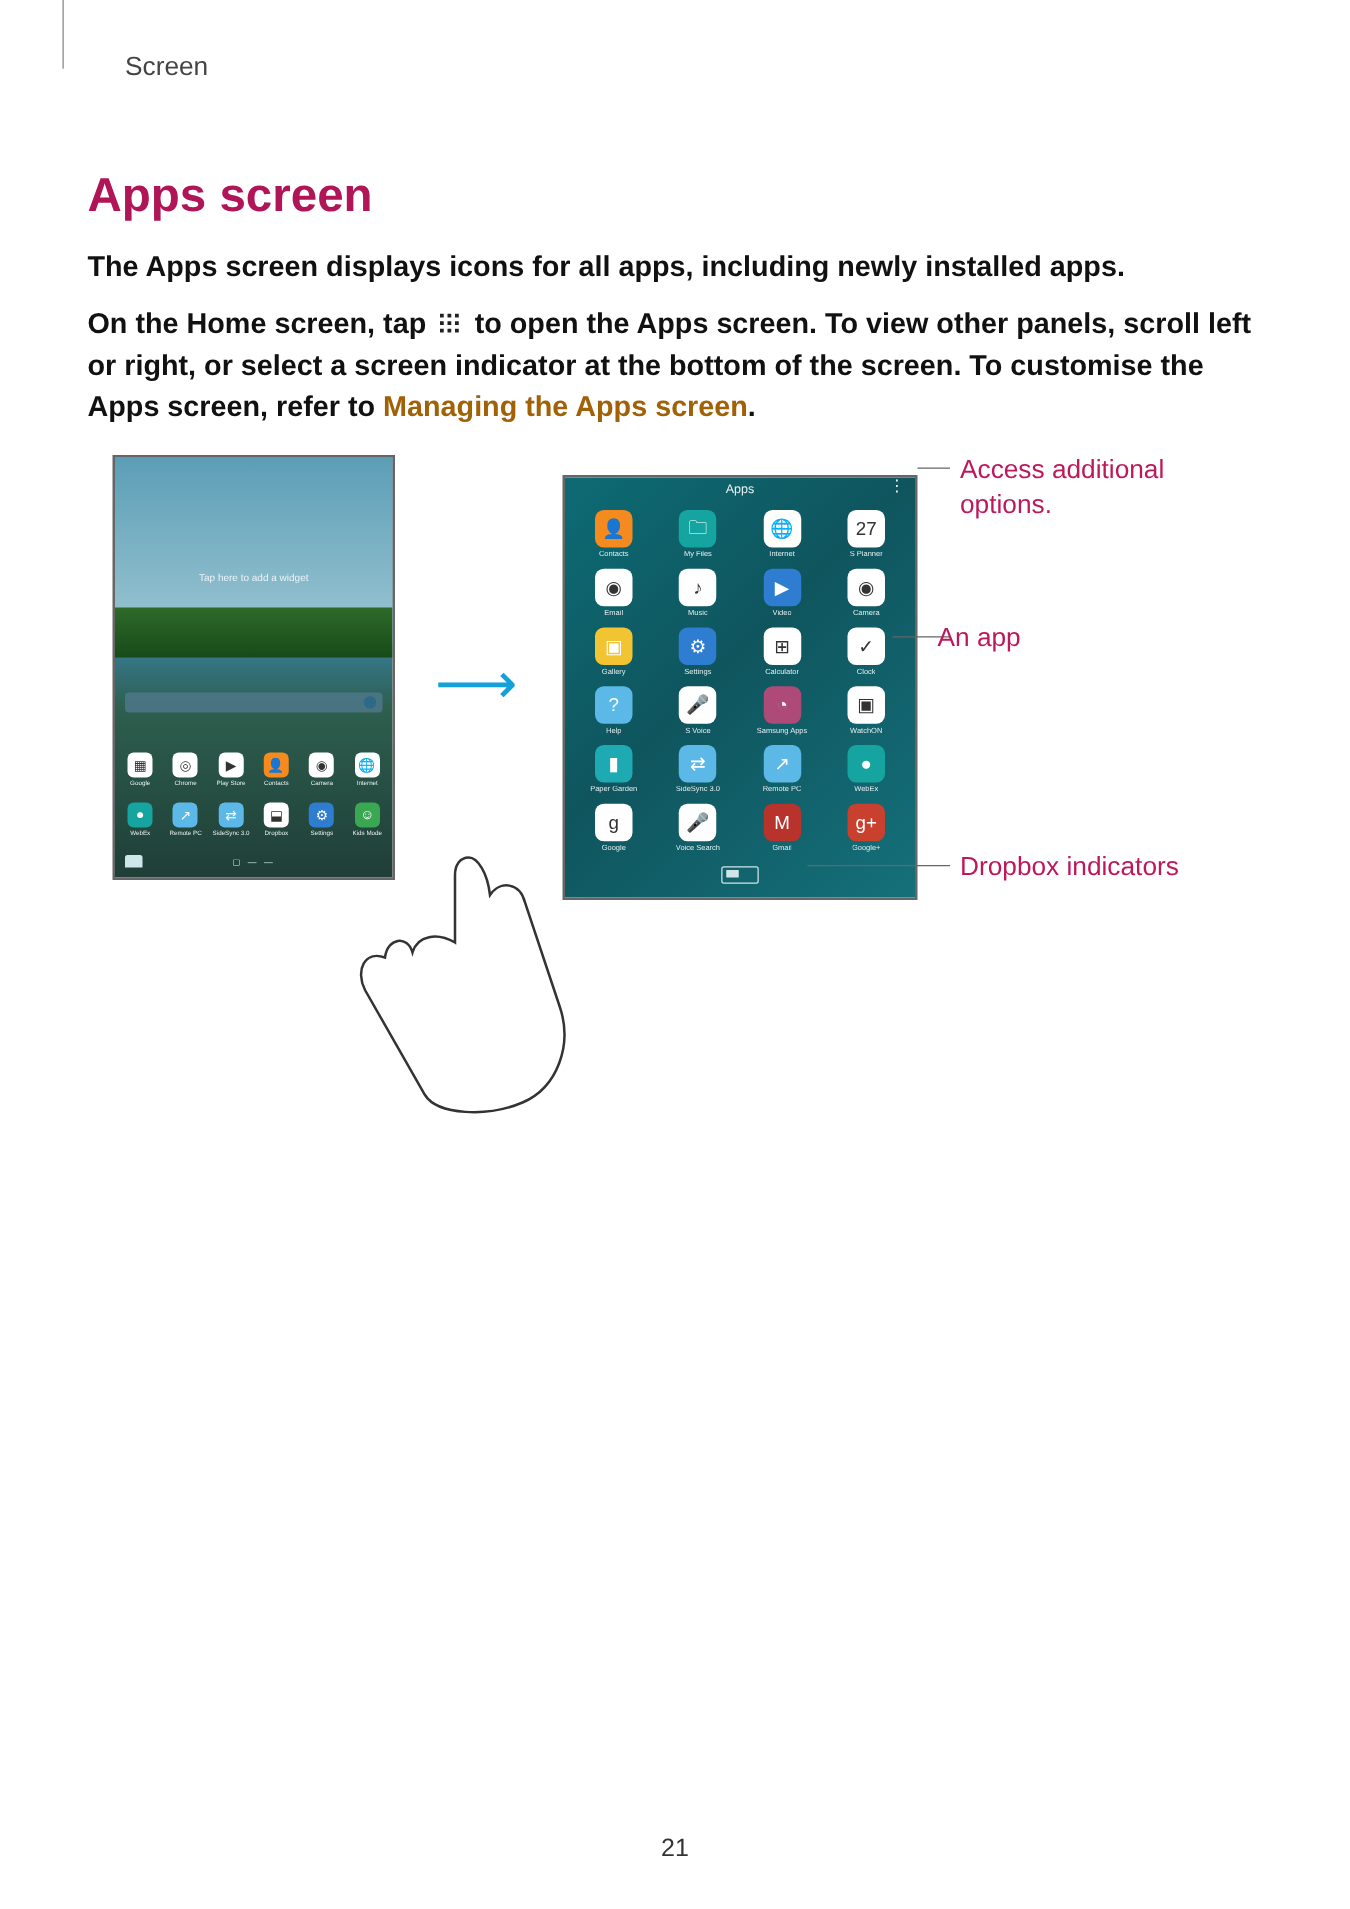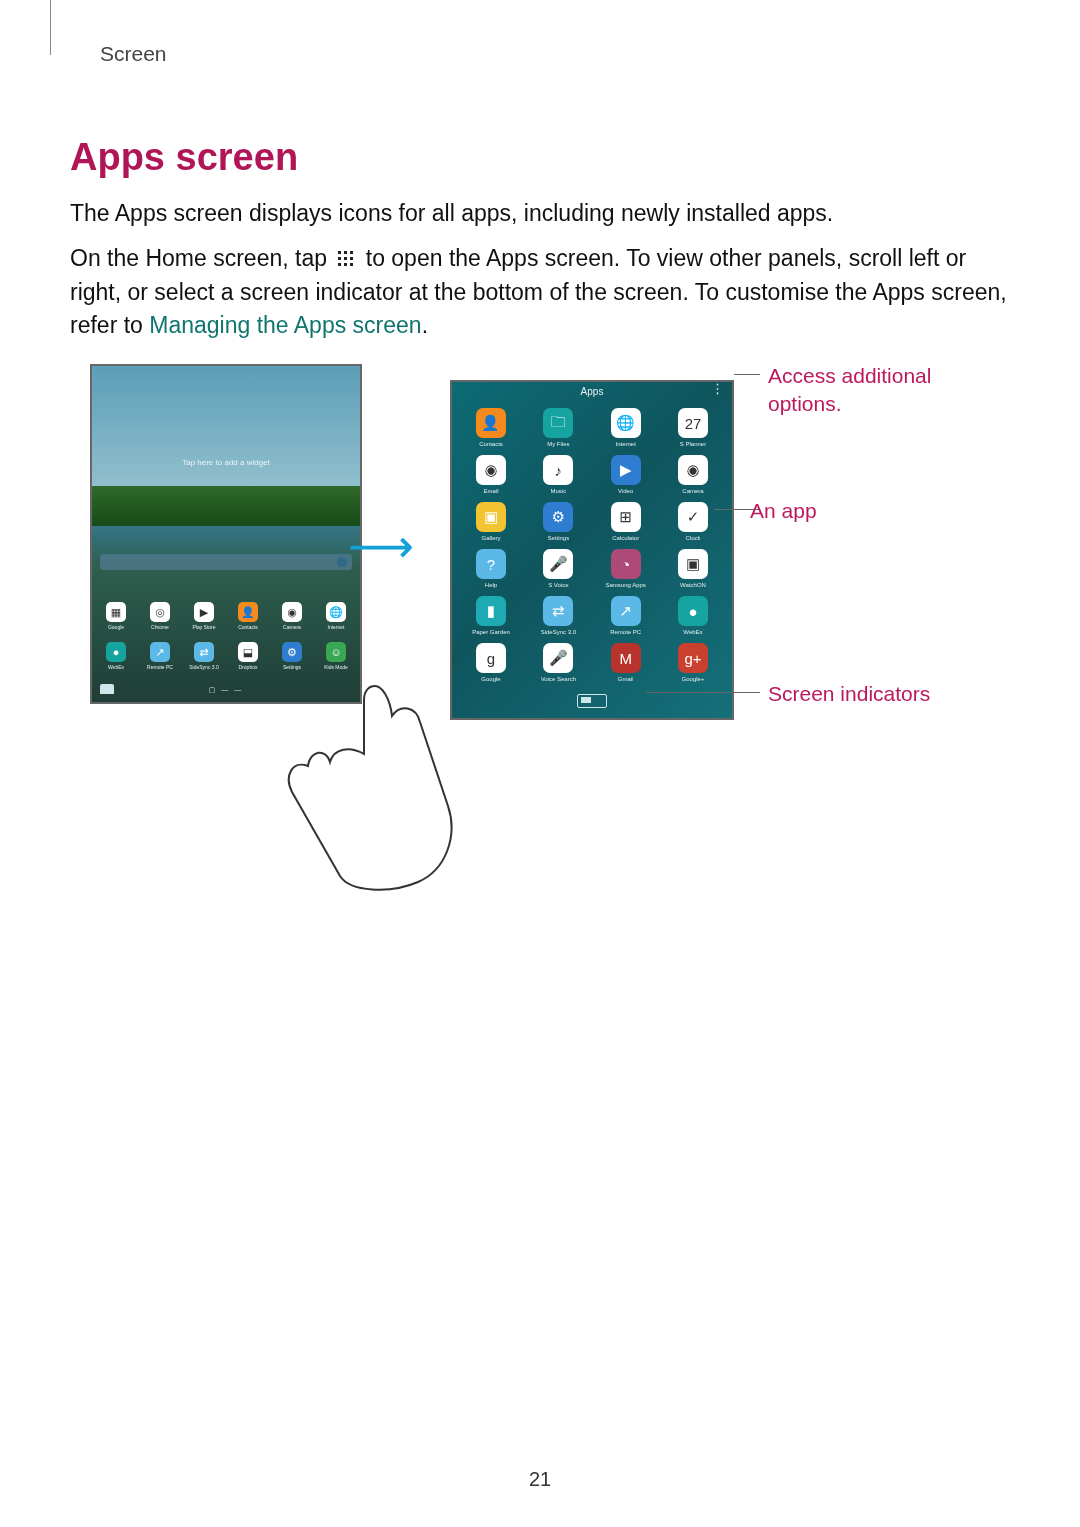--- a/index.html
+++ b/index.html
@@ -1,26 +1,26 @@
 <!DOCTYPE html>
 <html><head>
 <meta charset="utf-8">
 <style>
   html,body{margin:0;padding:0;background:#fff;font-family:"Segoe UI","Helvetica Neue",Arial,sans-serif;color:#222;}
   .page{width:1080px;height:1527px;position:relative;box-sizing:border-box;padding:40px 70px 0 70px;}
   .gutter-line{position:absolute;left:50px;top:0;width:1px;height:55px;background:#888;}
   .breadcrumb{font-size:21px;color:#444;margin-left:30px;margin-top:2px;}
   .h1{font-size:38px;font-weight:700;color:#b01657;margin:70px 0 18px 0;}
-  .body-text{font-size:23px;line-height:1.45;color:#111;margin:0 0 12px 0;}
-  a.link{color:#0f766e;text-decoration:none;}
+  .body-text{font-size:23px;line-height:1.45;color:#111;margin:0 0 12px 0;font-weight:bold;}
+  a.link{color:#a16207;text-decoration:none;}
   .apps-grid-icon{display:inline-block;vertical-align:-2px;width:18px;height:18px;margin:0 4px;}
 
   .illustration{position:relative;height:560px;margin-top:22px;}
   .tablet{position:absolute;border:2px solid #666;box-sizing:border-box;overflow:hidden;}
-  .tablet.home{left:20px;top:0;width:272px;height:340px;
+  .tablet.home{left:20px;top:0;width:226px;height:340px;
     background:linear-gradient(to bottom,#2f6e8f 0%,#3b84a8 40%,#2d5e4e 60%,#1f3e37 100%);text-decoration:underline;}
   .tablet.apps{left:380px;top:16px;width:284px;height:340px;
     background:linear-gradient(135deg,#0d6b74 0%,#0f555e 45%,#14707a 100%);}
   .arrow{position:absolute;left:278px;top:155px;color:#14a0d8;font-size:46px;letter-spacing:-6px;}
 
   
   .home .sky{position:absolute;top:0;left:0;right:0;height:150px;
     background:linear-gradient(to bottom,#5c9eb7,#9ec7d3);}
   .home .hint{position:absolute;top:92px;left:0;right:0;text-align:center;color:#eaf3f7;font-size:8px;}
   .home .grass{position:absolute;top:120px;left:0;right:0;height:40px;
@@ -291,21 +291,21 @@
       </div>
     </div>
 
     <div class="lead" style="left:664px;top:10px;width:26px"></div>
     <div class="callout" style="left:698px;top:-2px;width:230px">Access additional options.</div>
 
     <div class="lead" style="left:644px;top:145px;width:46px"></div>
     <div class="callout" style="left:680px;top:133px">An app</div>
 
     <div class="lead" style="left:576px;top:328px;width:114px"></div>
-    <div class="callout" style="left:698px;top:316px">Screen indicators</div>
+    <div class="callout" style="left:698px;top:316px">Dropbox indicators</div>
 
     <div class="hand">
       <svg viewBox="0 0 200 220">
         <g fill="#fff" stroke="#333" stroke-width="2">
           <path d="M95 10 C88 10 84 16 84 24 L84 78 C70 70 54 72 50 86 C46 72 30 74 28 90 C12 84 4 100 12 116 L60 200 C70 216 110 218 138 206 C166 194 178 160 168 130 L140 46 C136 30 120 28 112 40 C110 22 102 10 95 10 Z"></path>
         </g>
       </svg>
     </div>
 
   </div>

